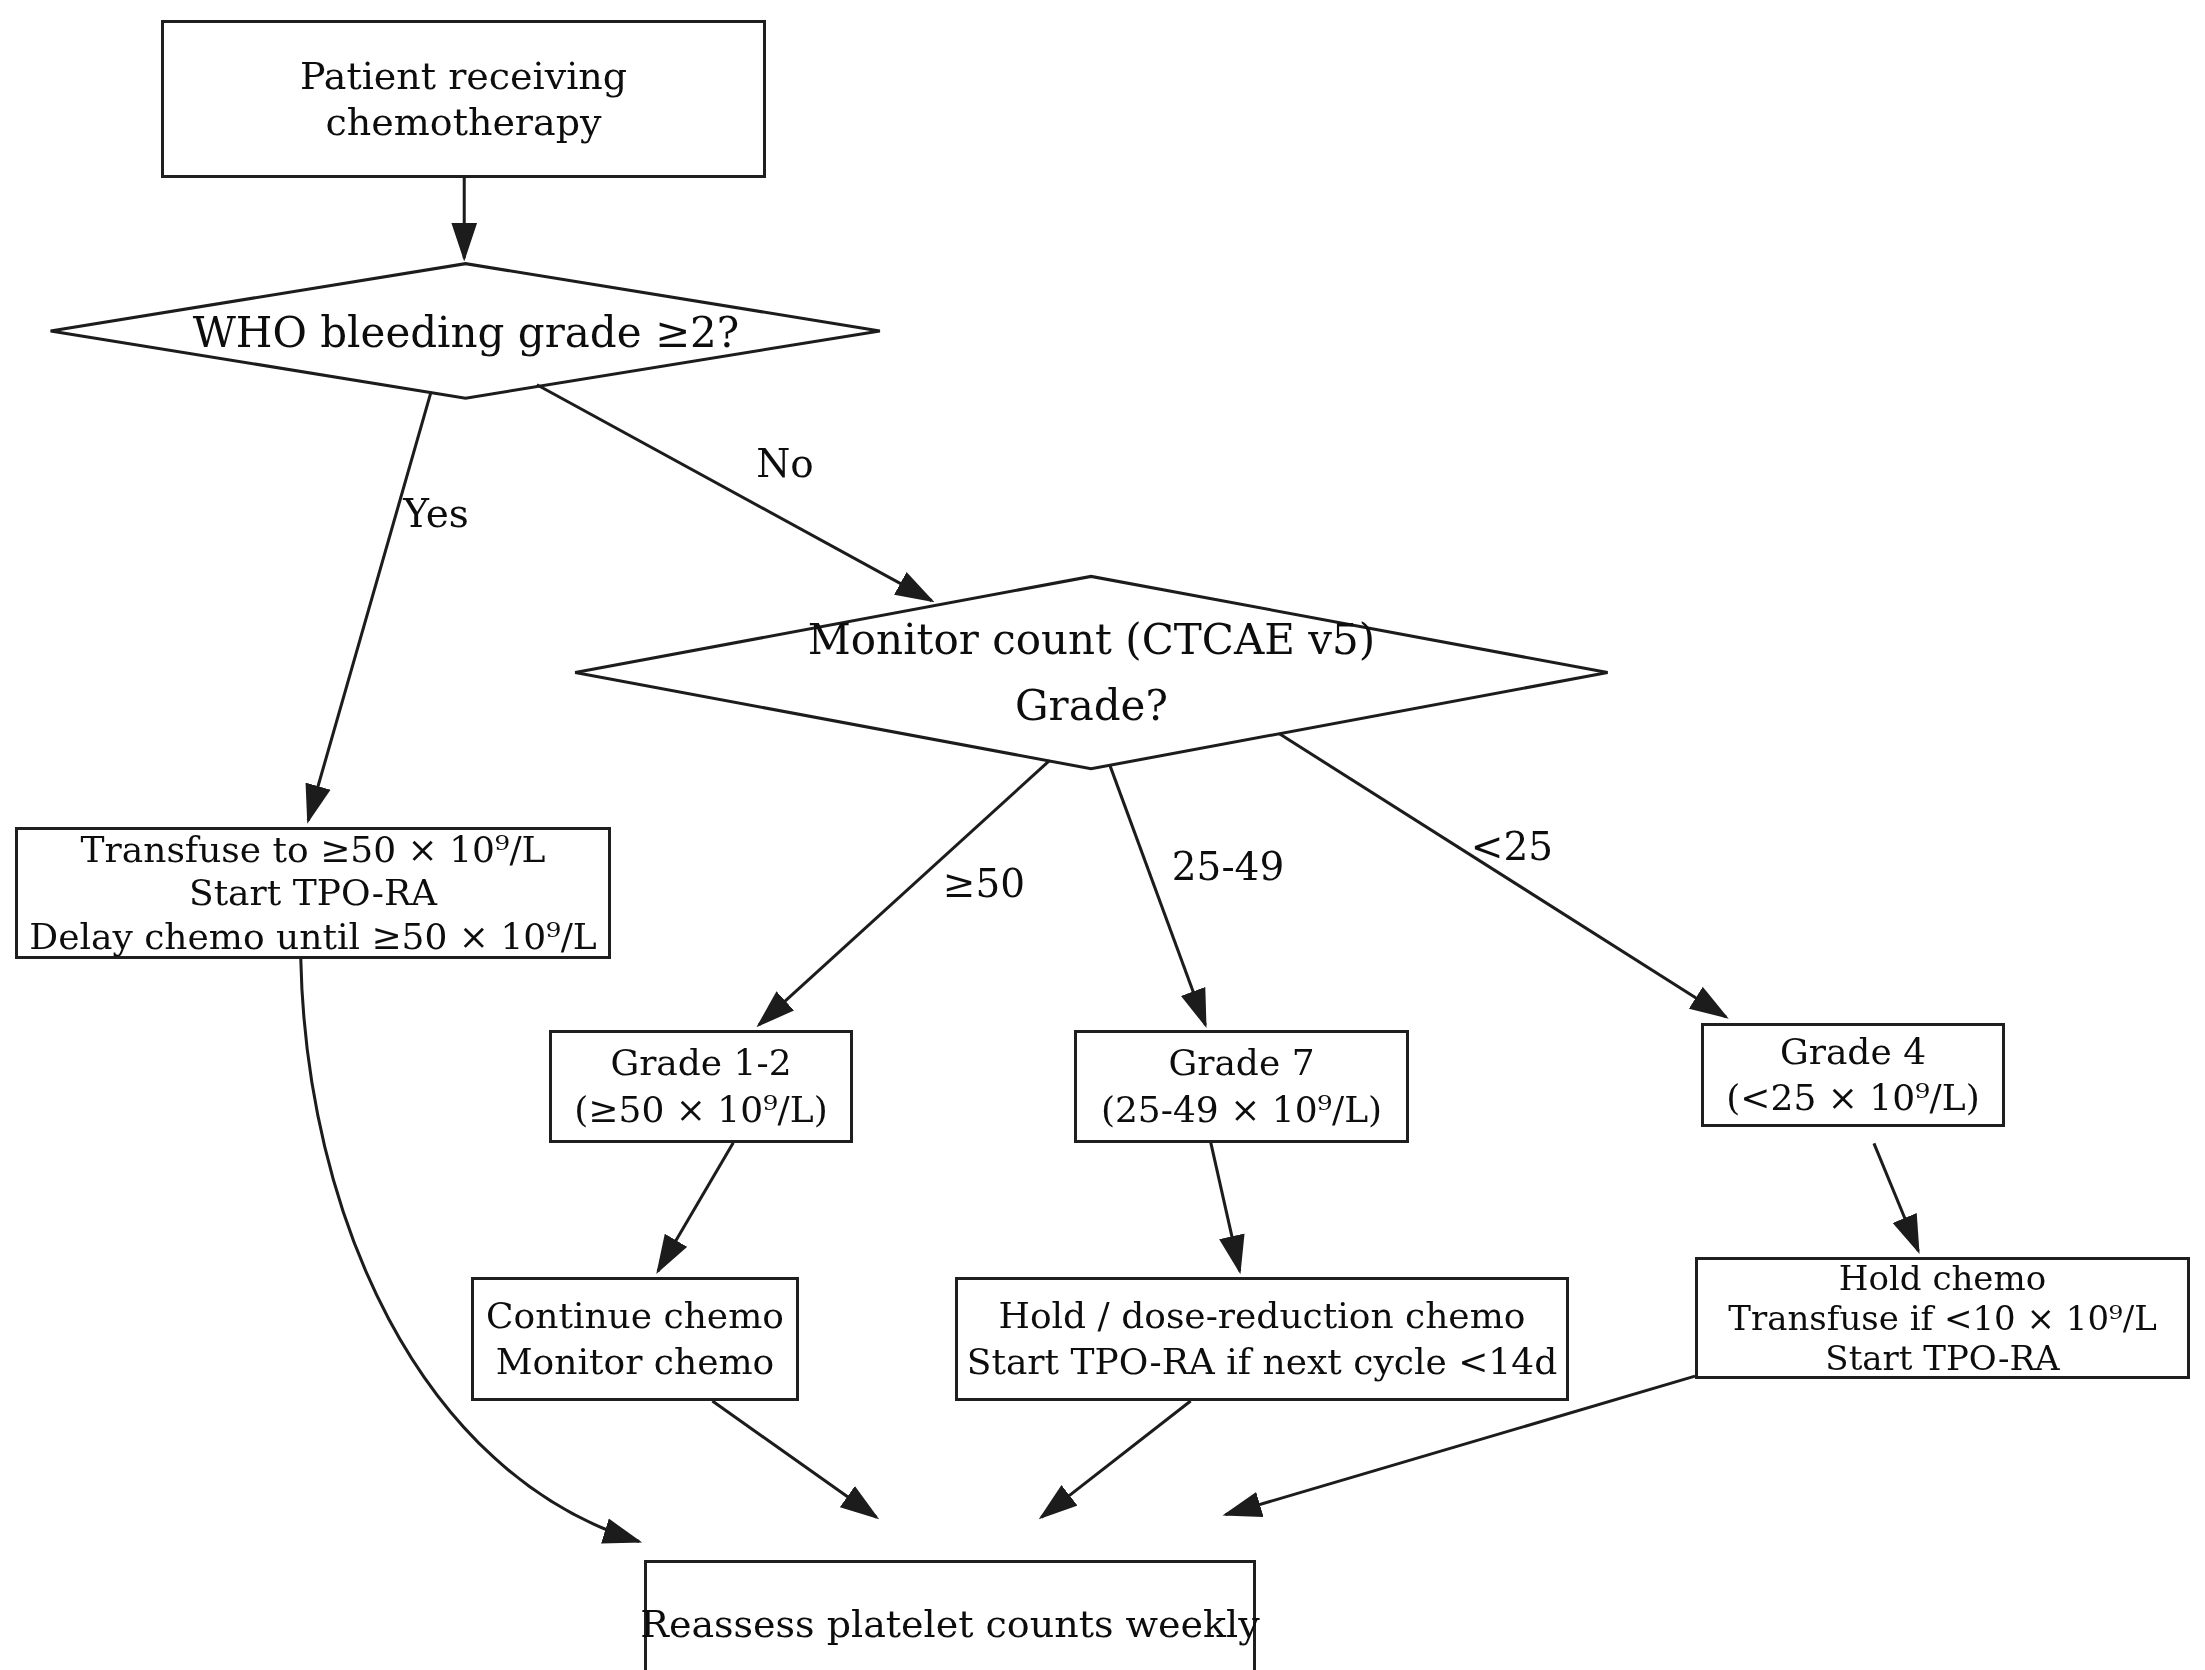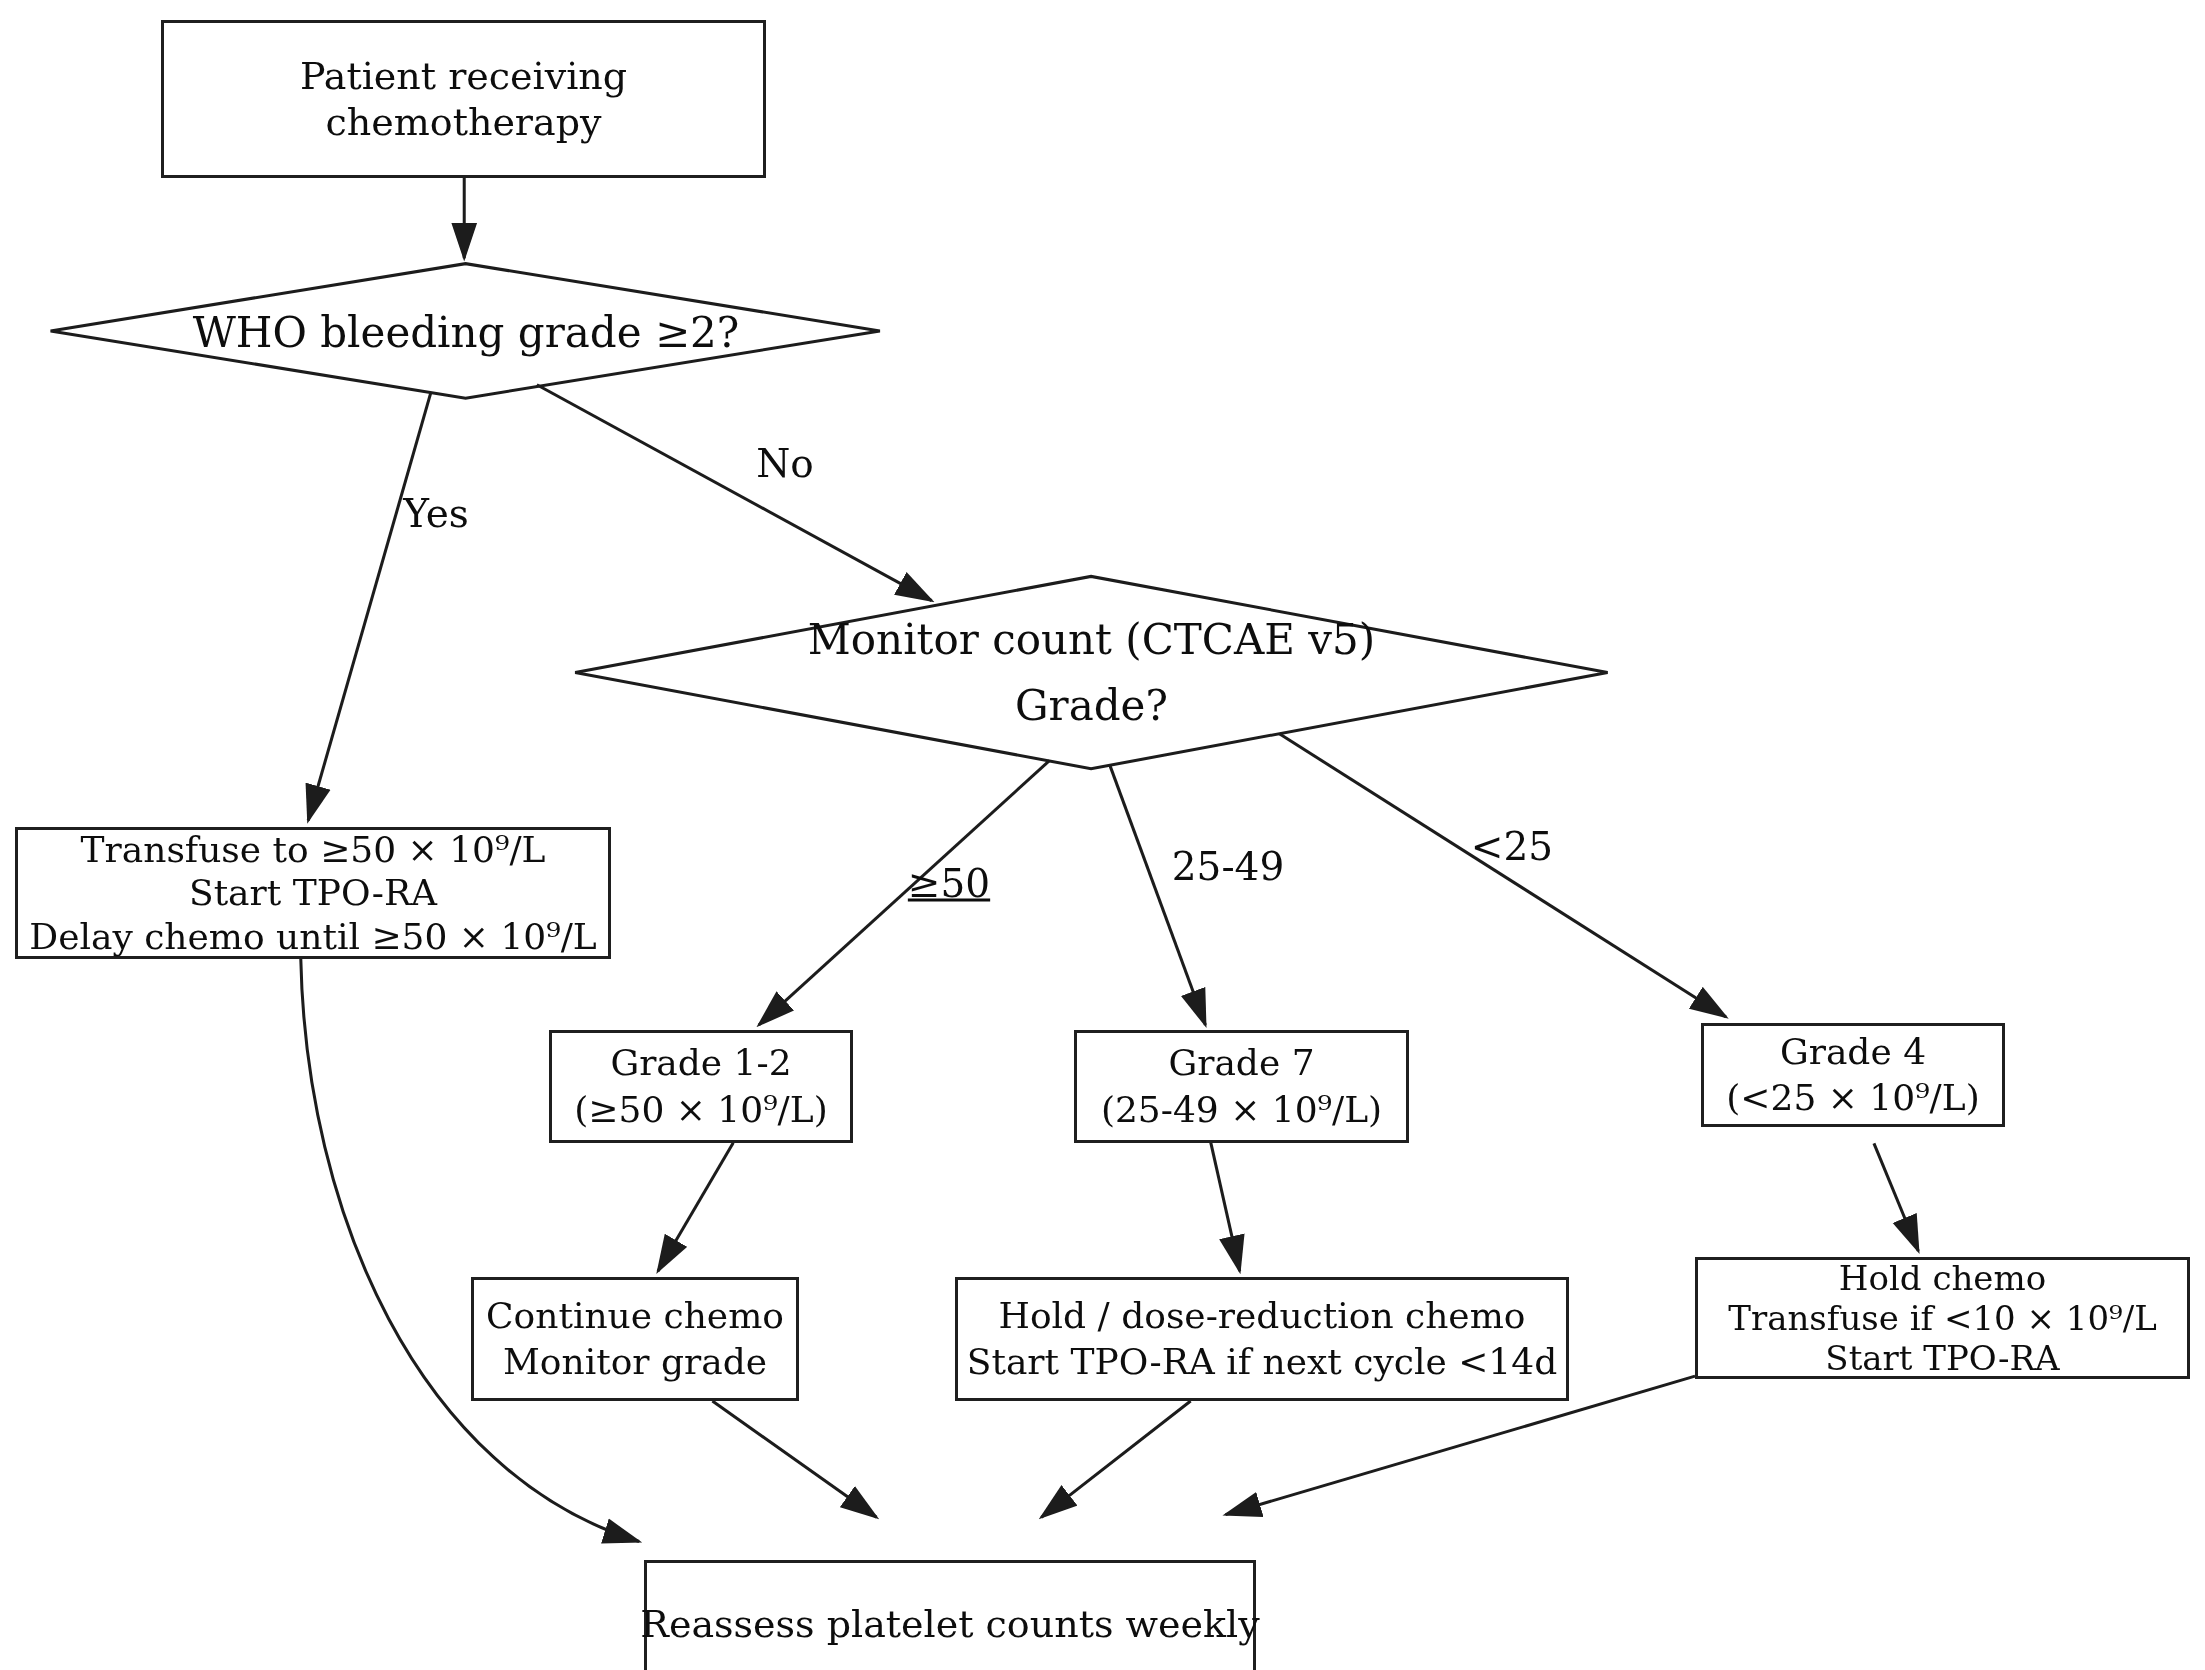--- a/index.html
+++ b/index.html
@@ -54,21 +54,21 @@
   .n-grade3    { left: 1074px; top: 1030px; width: 335px; height: 113px; }
   .n-grade4    { left: 1701px; top: 1023px; width: 304px; height: 104px; }
   .n-continue  { left: 471px;  top: 1277px; width: 328px; height: 124px; }
   .n-holddose  { left: 955px; top: 1277px; width: 614px; height: 124px; }
   .n-holdchemo { left: 1695px; top: 1257px; width: 495px; height: 122px; font-size: 34px; line-height: 1.18; }
   .n-reassess  { left: 644px;  top: 1524px; width: 612px; height: 128px; font-size: 38px; margin-top: 36px; }
   .t-who      { left: 135px;  top: 306px; width: 662px;  height: 54px; }
   .t-platelet { left: 688px; top: 604px; width: 807px; height: 137px; line-height: 1.55; }
   .l-yes  { left: 436px;  top: 513px; }
   .l-no   { left: 785px; top: 463px; }
-  .l-ge50 { left: 949px; top: 883px; text-decoration: underline; }
+  .l-ge50 { left: 984px; top: 883px; }
   .l-2549 { left: 1228px; top: 866px; }
   .l-lt25 { left: 1512px; top: 846px; }
 </style>
 </head>
 <body>
 
 <div class="canvas">
 
   <svg class="edges-layer" viewBox="0 0 3278 2483" xmlns="http://www.w3.org/2000/svg">
     <defs>
@@ -127,21 +127,21 @@
     <div>(25-49 × 10⁹/L)</div>
   </div>
 
   <div class="node n-grade4">
     <div>Grade 4</div>
     <div>(&lt;25 × 10⁹/L)</div>
   </div>
 
   <div class="node n-continue">
     <div>Continue chemo</div>
-    <div>Monitor grade</div>
+    <div>Monitor chemo</div>
   </div>
 
   <div class="node n-holddose">
     <div>Hold / dose-reduction chemo</div>
     <div>Start TPO-RA if next cycle &lt;14d</div>
   </div>
 
   <div class="node n-holdchemo">
     <div>Hold chemo</div>
     <div>Transfuse if &lt;10 × 10⁹/L</div>

